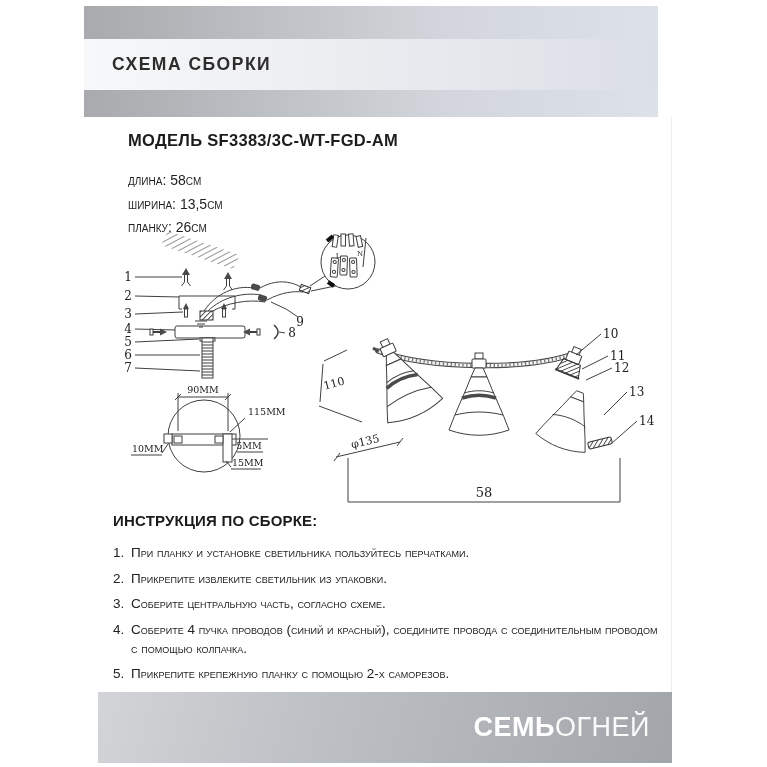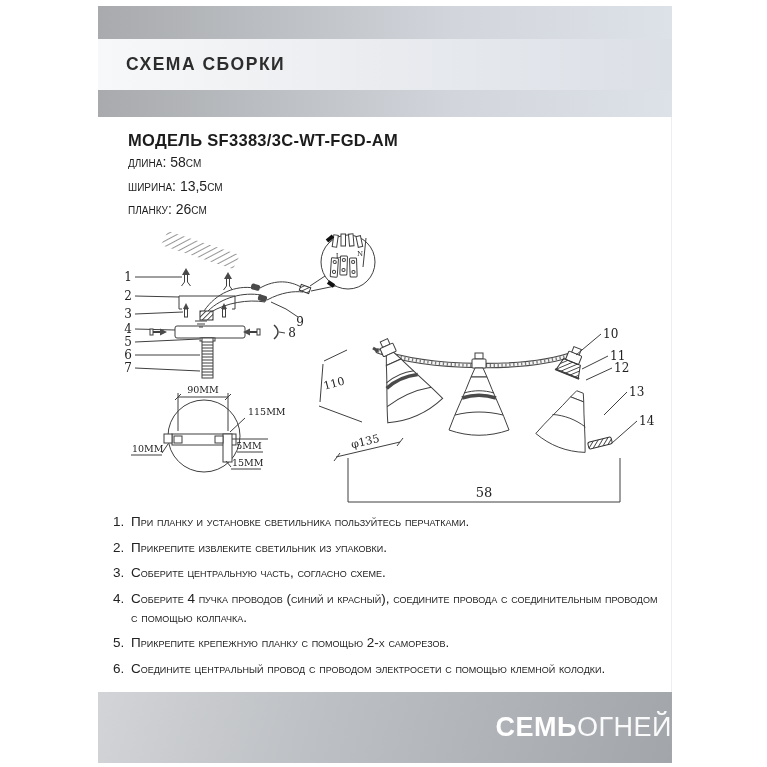--- a/index.html
+++ b/index.html
@@ -1,29 +1,29 @@
 <!DOCTYPE html>
 <html><head>
 <meta charset="utf-8">
 <style>
   html,body{margin:0;padding:0;}
   body{width:767px;height:767px;position:relative;background:#ffffff;overflow:hidden;
        font-family:"Liberation Sans", sans-serif;}
 
-  .band{position:absolute;left:98px;width:574px;}
+  .band{position:absolute;left:84px;width:574px;}
   .band-top{top:6px;height:33px;background:linear-gradient(to right,#a8aaad 0%,#babdc1 28%,#d2d6dc 62%,#dde1e8 100%);}
   .band-title{top:39px;height:51px;background:linear-gradient(to right,#f7f8f9 0%,#eceef1 40%,#dbdfe6 100%);
               display:flex;align-items:center;padding-left:28px;box-sizing:border-box;}
   .band-title h1{margin:0;font-size:17.5px;font-weight:700;letter-spacing:1.5px;color:#2d2d2d;}
   .band-bottom{top:90px;height:27px;background:linear-gradient(to right,#a8aaad 0%,#babdc1 28%,#d2d6dc 62%,#dde1e8 100%);}
 
   .edge-line{position:absolute;left:671px;top:117px;width:1px;height:575px;background:#eceef0;}
 
   .model-block{position:absolute;left:128px;top:131px;color:#1c1c1c;}
-  .model-title{font-size:16.5px;font-weight:700;letter-spacing:.3px;margin-bottom:1px;}
+  .model-title{font-size:16.5px;font-weight:700;letter-spacing:.3px;margin-bottom:19px;}
   .spec-line{font-size:14px;font-variant:small-caps;line-height:23.5px;color:#1e1e1e;}
 
   #diagram{position:absolute;left:98px;top:225px;}
   #diagram path,#diagram line,#diagram polyline,#diagram rect,#diagram circle,#diagram polygon{
     stroke:#3f3f3f;stroke-width:1;fill:none;}
   #diagram .f{fill:#ffffff;}
   #diagram .dark{fill:#4a4a4a;stroke:none;}
   #diagram .hatchfill{fill:url(#hatch2);stroke:#333;}
   #diagram text{stroke:none;fill:#222;font-family:"DejaVu Serif", serif;}
   .t12{font-size:12px;}
@@ -33,21 +33,21 @@
   .t13{font-size:13px;}
 
   .instructions{position:absolute;left:113px;top:512px;width:548px;color:#222;}
   .instructions h2{margin:0 0 14px 0;font-size:15px;font-weight:700;letter-spacing:.2px;color:#1b1b1b;}
   .instr-row{display:flex;margin-bottom:6.5px;font-size:13.5px;line-height:19px;}
   .instr-num{width:18px;flex:none;}
   .instr-text{font-variant:small-caps;}
 
   .footer{position:absolute;left:98px;top:692px;width:574px;height:71px;
           background:linear-gradient(105deg,#d2d4d7 0%,#bcbfc3 40%,#a2a6ab 100%);
-          display:flex;align-items:center;justify-content:flex-end;box-sizing:border-box;}
+          display:flex;align-items:center;justify-content:flex-end;padding-right:22px;box-sizing:border-box;}
   .brand{color:#ffffff;font-size:27px;letter-spacing:.5px;}
   .brand .b{font-weight:800;}
   .brand .l{font-weight:300;opacity:.95;}
 </style>
 </head>
 <body>
 
 <div class="band band-top"></div>
 <div class="band band-title">
   <h1>СХЕМА СБОРКИ</h1>
@@ -275,20 +275,21 @@
     <path d="M33,230 L64,230 M64,228 L70,219"></path>
     <text class="t9" x="34" y="227">10MM</text>
     <path d="M134,214 L170,214 M139,227 L165,227"></path>
     <text class="t9" x="151" y="224" text-anchor="middle">5MM</text>
     <path d="M133,244 L163,244 M133,242 L128,236"></path>
     <text class="t9" x="134" y="241">15MM</text>
   </g>
 </svg>
 
 <div class="instructions">
+  <h2>ИНСТРУКЦИЯ ПО СБОРКЕ:</h2>
   <div class="instr-row">
     <span class="instr-num">1.</span>
     <span class="instr-text">При планку и установке светильника пользуйтесь перчатками.</span>
   </div>
   <div class="instr-row">
     <span class="instr-num">2.</span>
     <span class="instr-text">Прикрепите извлеките светильник из упаковки.</span>
   </div>
   <div class="instr-row">
     <span class="instr-num">3.</span>

